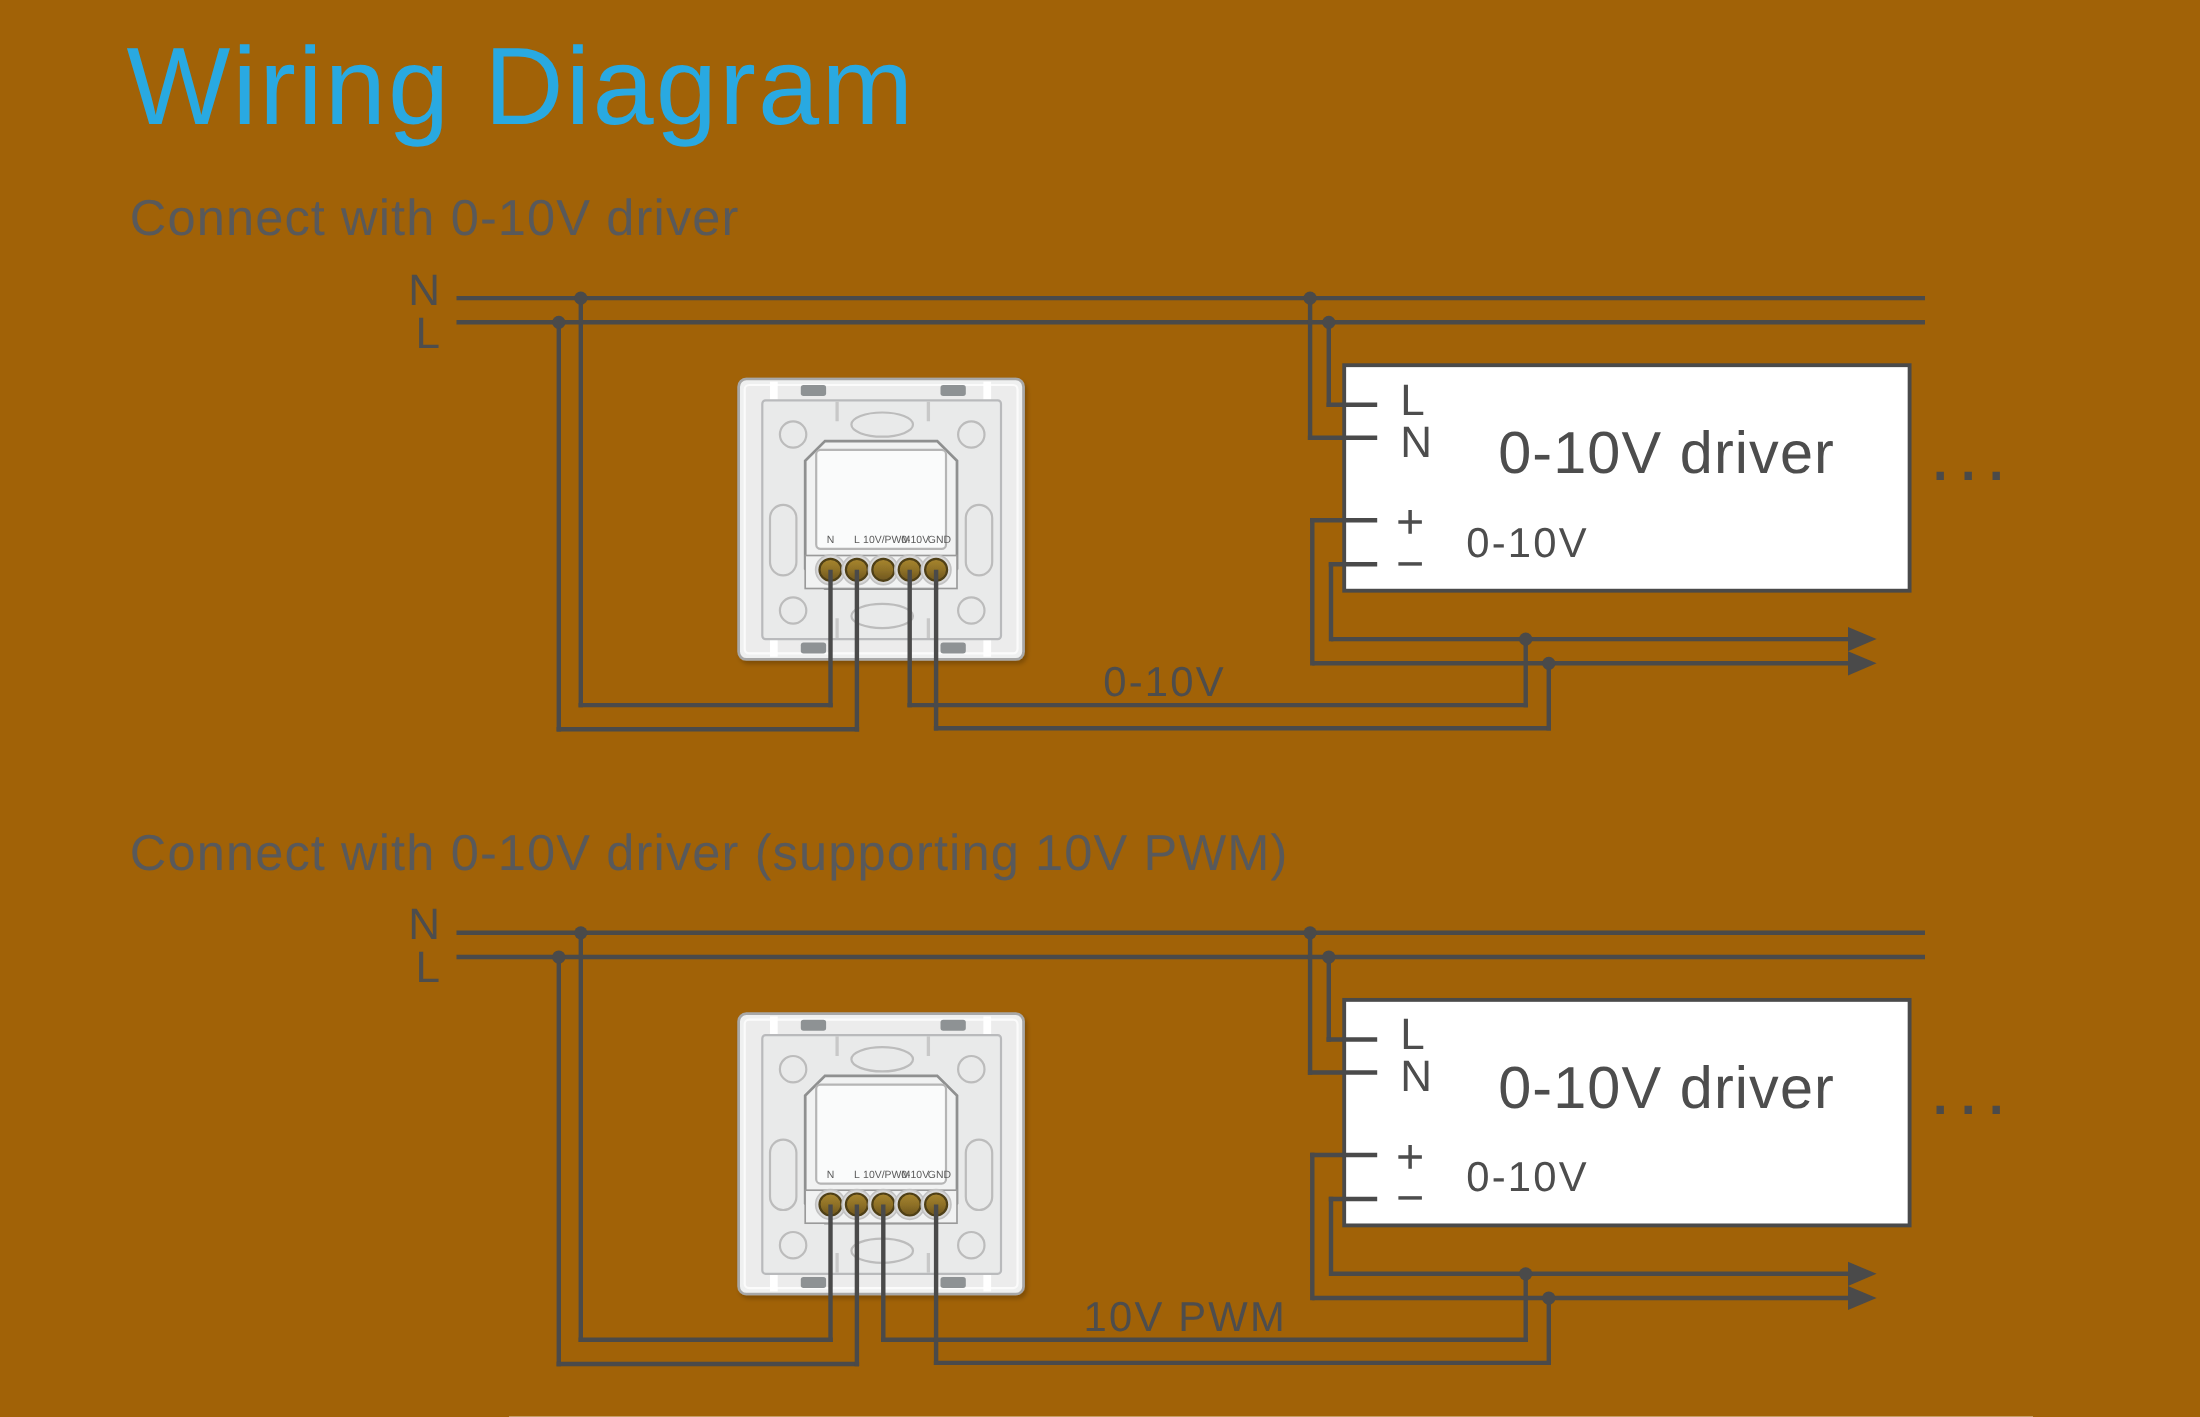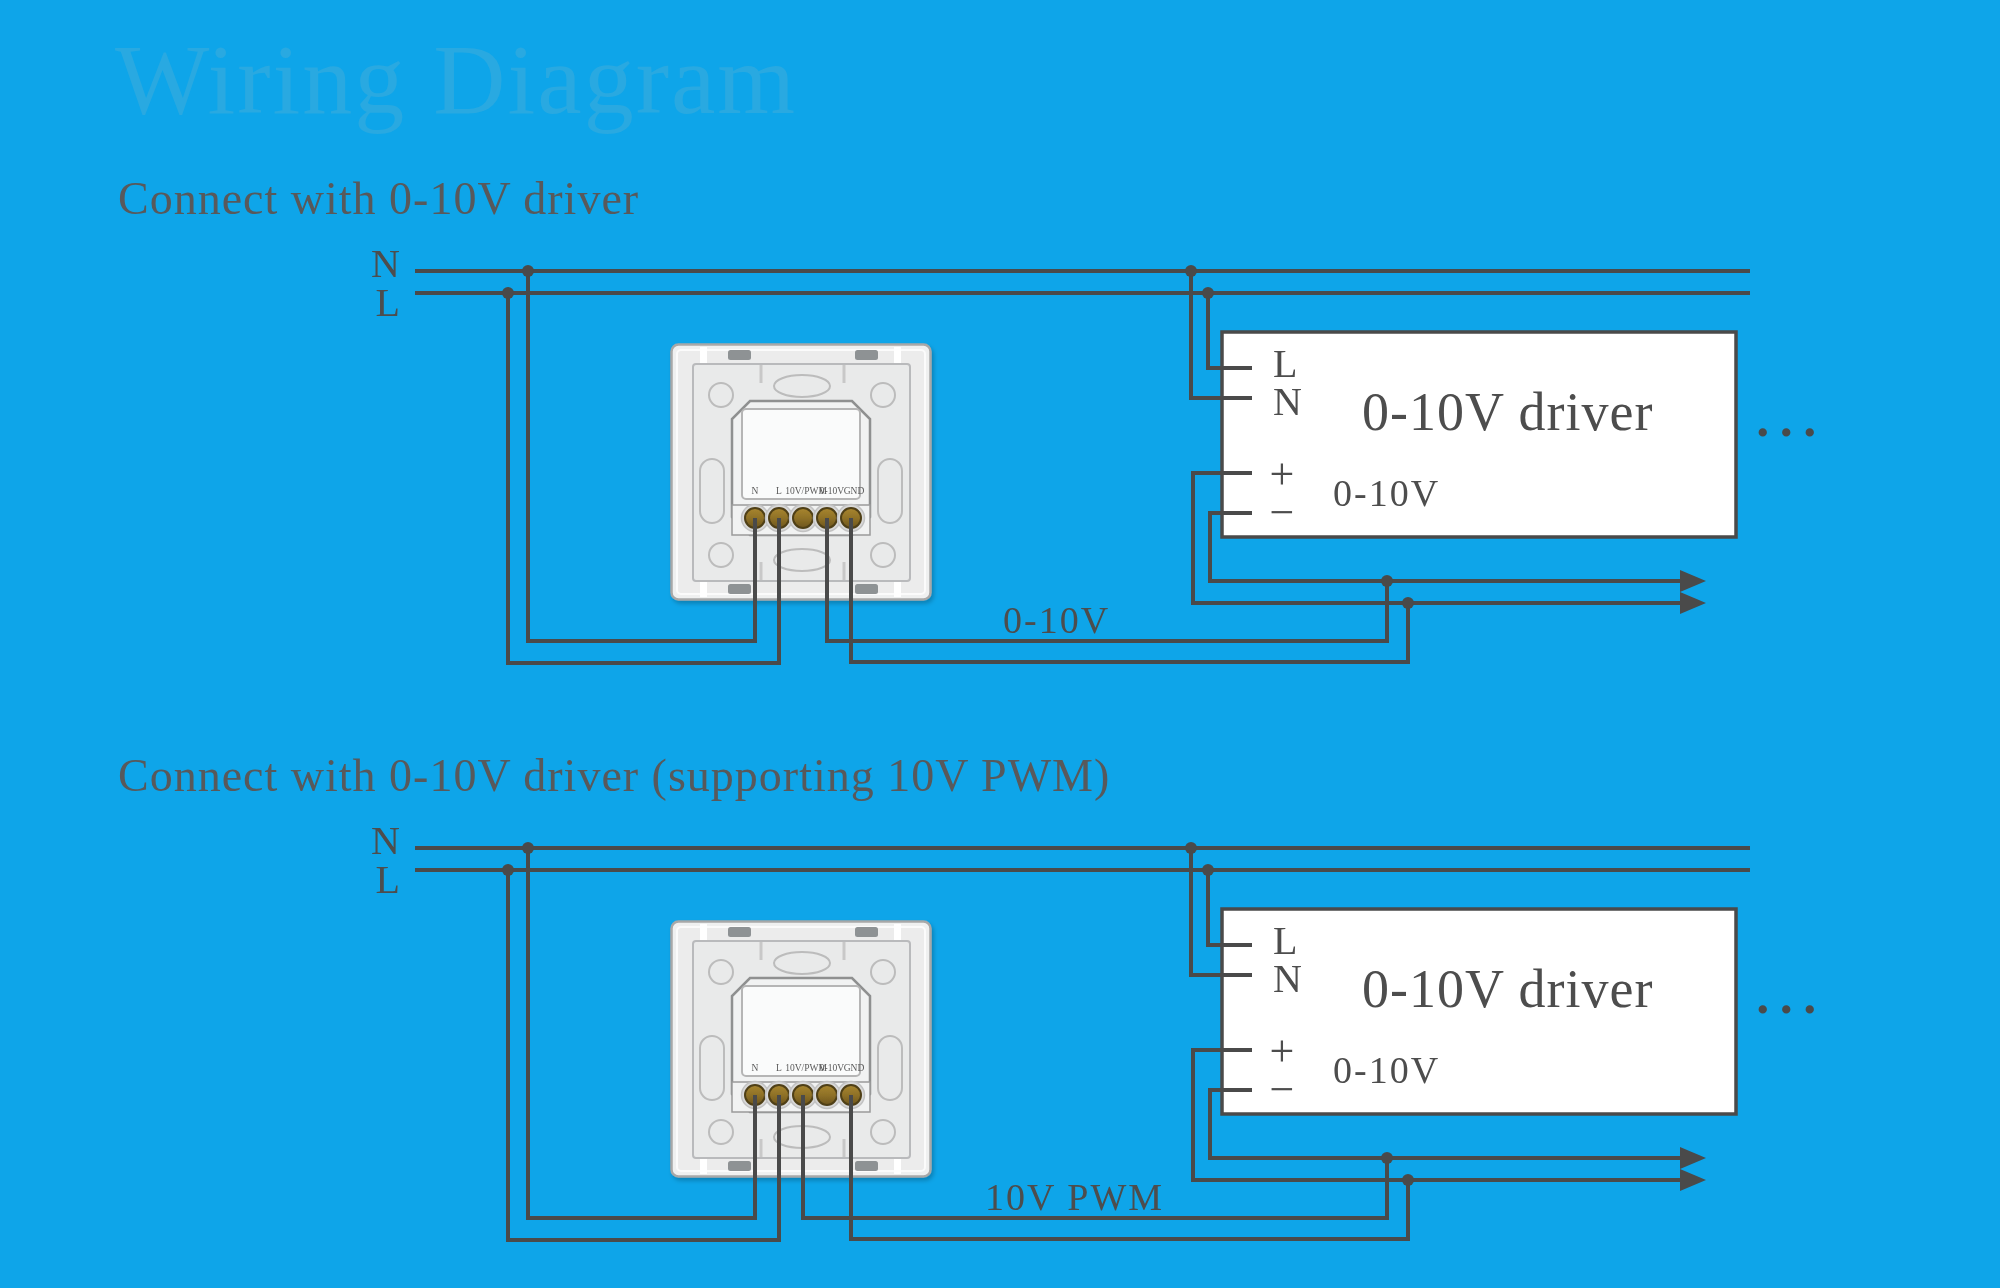--- a/index.html
+++ b/index.html
@@ -1,17 +1,17 @@
 <!DOCTYPE html>
 <html><head>
 <meta charset="utf-8">
 <style>
   html,body{margin:0;padding:0;background:#ffffff;}
-  #canvas{position:relative;width:2000px;height:1288px;background:#0ea5e9;overflow:hidden;
-          font-family:Liberation Serif, serif;}
+  #canvas{position:relative;width:2000px;height:1288px;background:#a16207;overflow:hidden;
+          font-family:Liberation Sans, sans-serif;}
   svg{display:block}
   .wire{stroke:#4A4A4A;stroke-width:4;fill:none;}
   .dot{fill:#4A4A4A;stroke:none;}
   .arrow{fill:#4A4A4A;stroke:none;}
   .box{fill:#ffffff;stroke:#4A4A4A;stroke-width:3.5;}
   .t-title{font-size:100px;font-weight:300;letter-spacing:2px;}
   .t-sub{font-size:46px;font-weight:300;fill:#58595B;letter-spacing:1px;}
   .t-nl{font-size:40px;fill:#4D4D4D;}
   .t-term{font-size:40px;fill:#4D4D4D;}
   .t-pm{font-size:44px;fill:#4D4D4D;}

